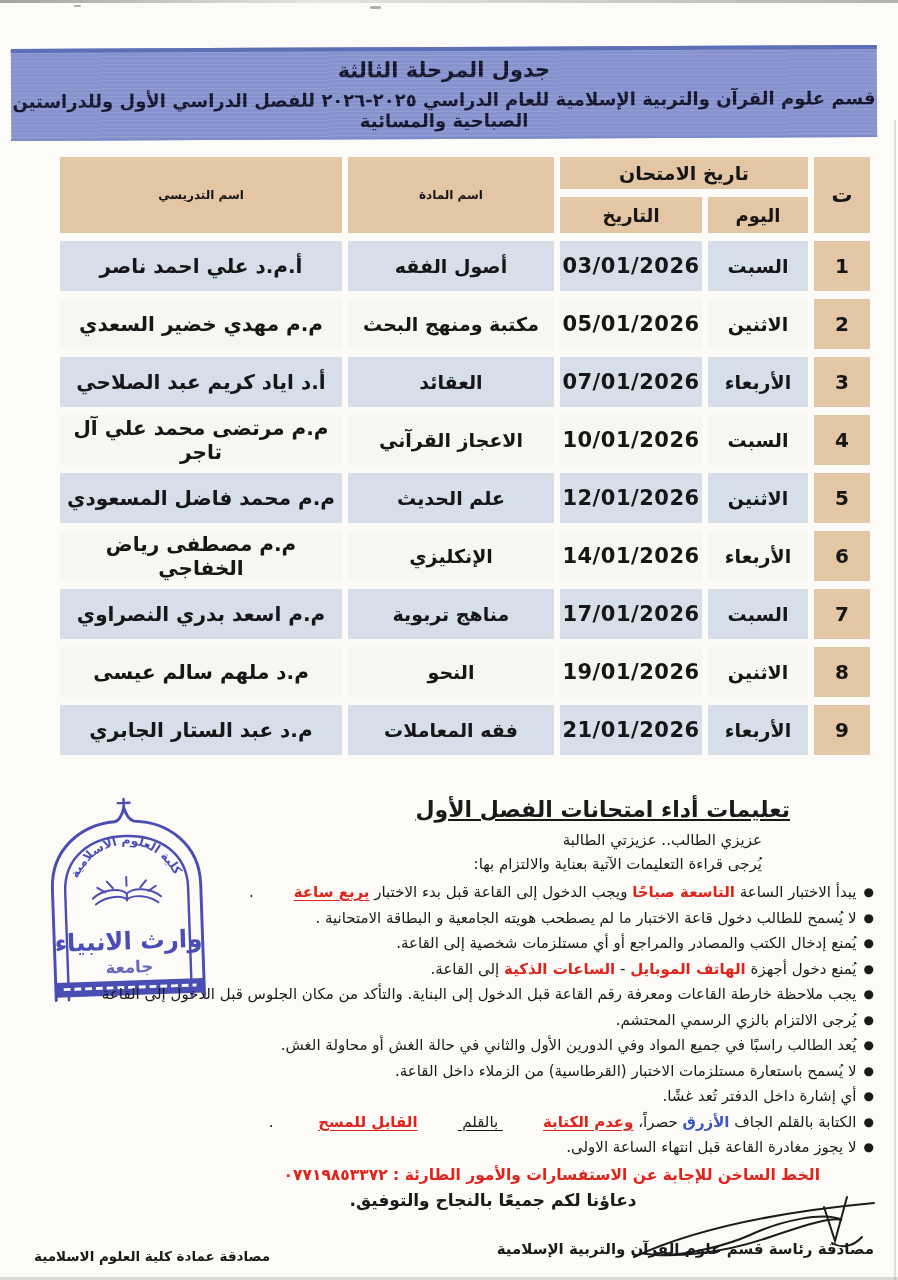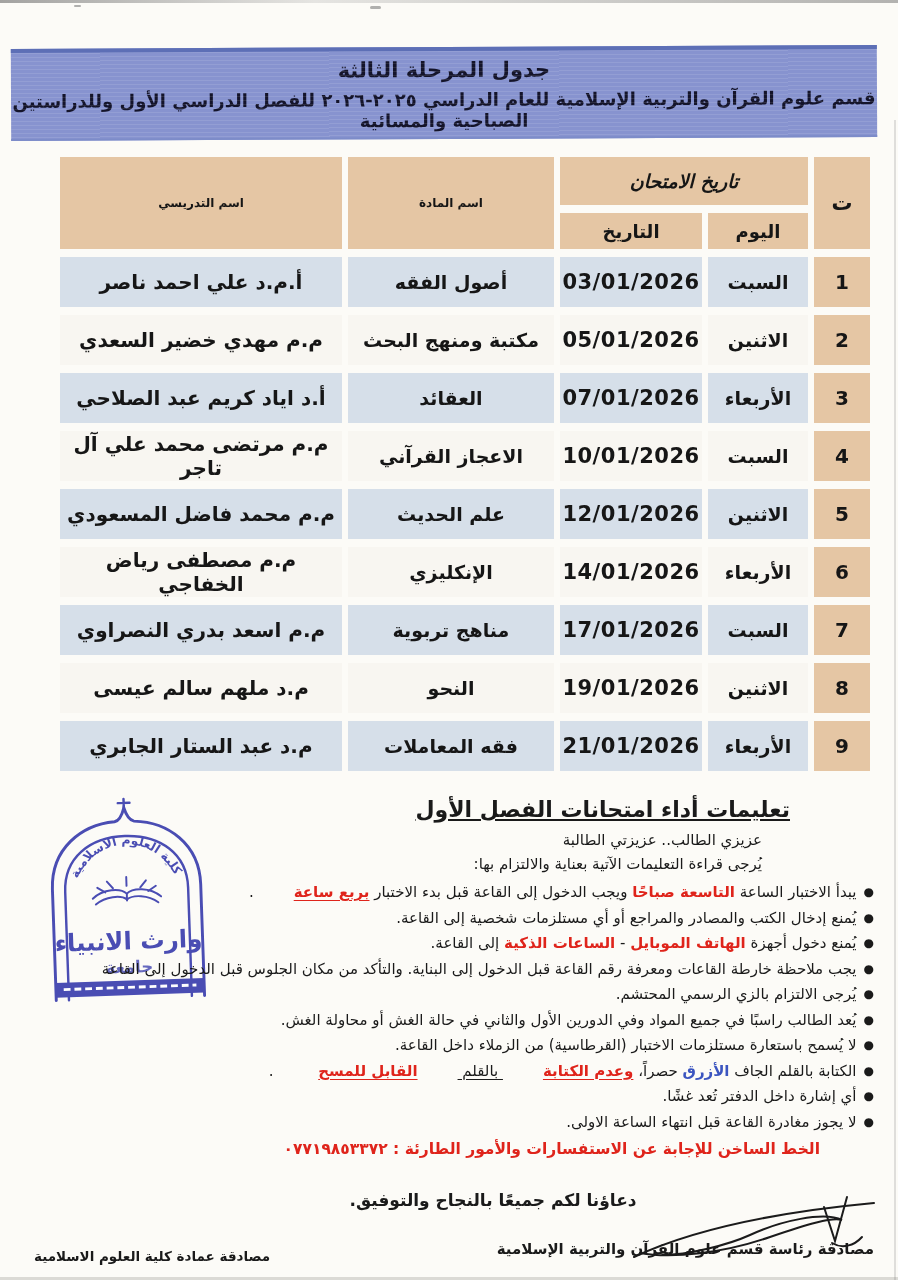--- a/index.html
+++ b/index.html
@@ -27,21 +27,21 @@
     background:repeating-linear-gradient(180deg,rgba(255,255,255,.10) 0 1px,transparent 1px 4px);}
   .band .t1{font-size:21px;font-weight:700;color:#14142a;}
   .band .t2{font-size:18px;font-weight:700;color:#14142a;}
 
   
   table.exam{position:absolute;left:54px;top:149px;width:822px;table-layout:fixed;
     border-collapse:separate;border-spacing:6px 8px;direction:rtl;}
   table.exam th,table.exam td{text-align:center;vertical-align:middle;font-weight:700;color:#161616;padding:0;}
   table.exam thead th{background:var(--tan);}
   th.h-no{font-size:21px;}
-  th.h-exam{font-size:19px;height:48px;font-style:italic;}
+  th.h-exam{font-size:19px;height:32px;}
   th.h-sub{font-size:18px;height:36px;}
   th.h-big{font-size:12px;}
   td.n{background:var(--tan);font-size:20px;height:50px;}
   td.day{font-size:19px;}
   td.date{font-size:21px;direction:ltr;letter-spacing:.5px;}
   td.subject{font-size:19px;}
   td.teacher{font-size:20px;}
   tr.w td:not(.n){background:var(--row-white);}
   tr.alt td:not(.n){background:var(--row-blue);}
 
@@ -194,28 +194,29 @@
       <line x1="22" y1="195" x2="158" y2="195" stroke="#ffffff" stroke-width="3" stroke-dasharray="7 4"></line>
     </g>
   </svg>
 
   <div class="instr">
     <h2>تعليمات أداء امتحانات الفصل الأول</h2>
     <div class="greet">عزيزي الطالب.. عزيزتي الطالبة</div>
     <div class="greet">يُرجى قراءة التعليمات الآتية بعناية والالتزام بها:</div>
     <ul>
         <li><span class="blt">●</span><span>يبدأ الاختبار الساعة </span><span class="c-red">التاسعة صباحًا</span><span> ويجب الدخول إلى القاعة قبل بدء الاختبار </span><span class="c-red u">بربع ساعة</span><span>.</span></li>
+        <li><span class="blt">●</span><span>لا يُسمح للطالب دخول قاعة الاختبار ما لم يصطحب هويته الجامعية و البطاقة الامتحانية .</span></li>
         <li><span class="blt">●</span><span>يُمنع إدخال الكتب والمصادر والمراجع أو أي مستلزمات شخصية إلى القاعة.</span></li>
         <li><span class="blt">●</span><span>يُمنع دخول أجهزة </span><span class="c-red">الهاتف الموبايل</span><span> - </span><span class="c-red">الساعات الذكية</span><span> إلى القاعة.</span></li>
         <li><span class="blt">●</span><span>يجب ملاحظة خارطة القاعات ومعرفة رقم القاعة قبل الدخول إلى البناية. والتأكد من مكان الجلوس قبل الدخول إلى القاعة</span></li>
         <li><span class="blt">●</span><span>يُرجى الالتزام بالزي الرسمي المحتشم.</span></li>
         <li><span class="blt">●</span><span>يُعد الطالب راسبًا في جميع المواد وفي الدورين الأول والثاني في حالة الغش أو محاولة الغش.</span></li>
         <li><span class="blt">●</span><span>لا يُسمح باستعارة مستلزمات الاختبار (القرطاسية) من الزملاء داخل القاعة.</span></li>
+        <li><span class="blt">●</span><span>أي إشارة داخل الدفتر تُعد غشًا.</span></li>
         <li><span class="blt">●</span><span>الكتابة بالقلم الجاف </span><span class="c-blue">الأزرق</span><span> حصراً، </span><span class="c-red u">وعدم الكتابة</span><span class="u"> بالقلم </span><span class="c-red u">القابل للمسح</span><span> .</span></li>
-        <li><span class="blt">●</span><span>أي إشارة داخل الدفتر تُعد غشًا.</span></li>
         <li><span class="blt">●</span><span>لا يجوز مغادرة القاعة قبل انتهاء الساعة الاولى.</span></li>
       </ul>
     <div class="hotline">الخط الساخن للإجابة عن الاستفسارات والأمور الطارئة : ٠٧٧١٩٨٥٣٣٧٢</div>
   </div>
 
   <div class="prayer">دعاؤنا لكم جميعًا بالنجاح والتوفيق.</div>
 
   <svg class="scribble" viewBox="0 0 252 72" aria-hidden="true">
     <g stroke="#1b1b1b" stroke-width="2" fill="none" stroke-linecap="round">
       <path d="M6,64 C70,34 160,18 246,10"></path>

